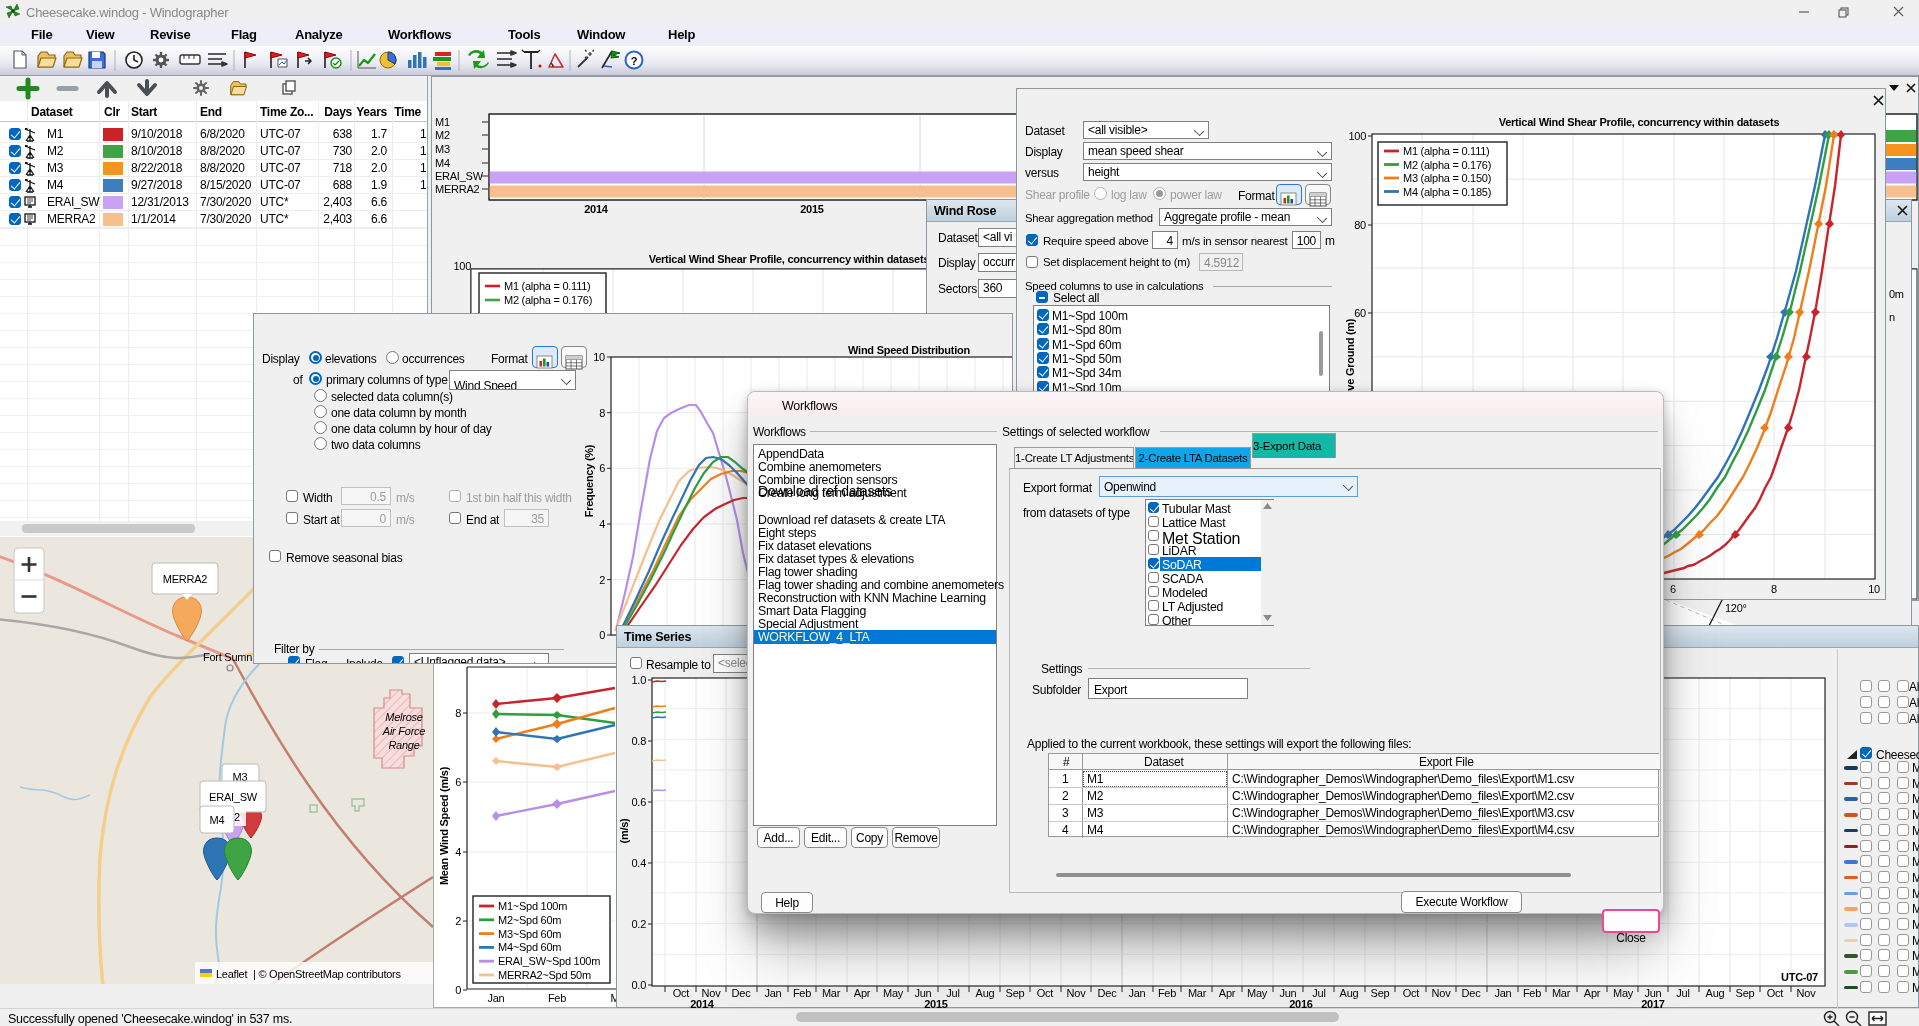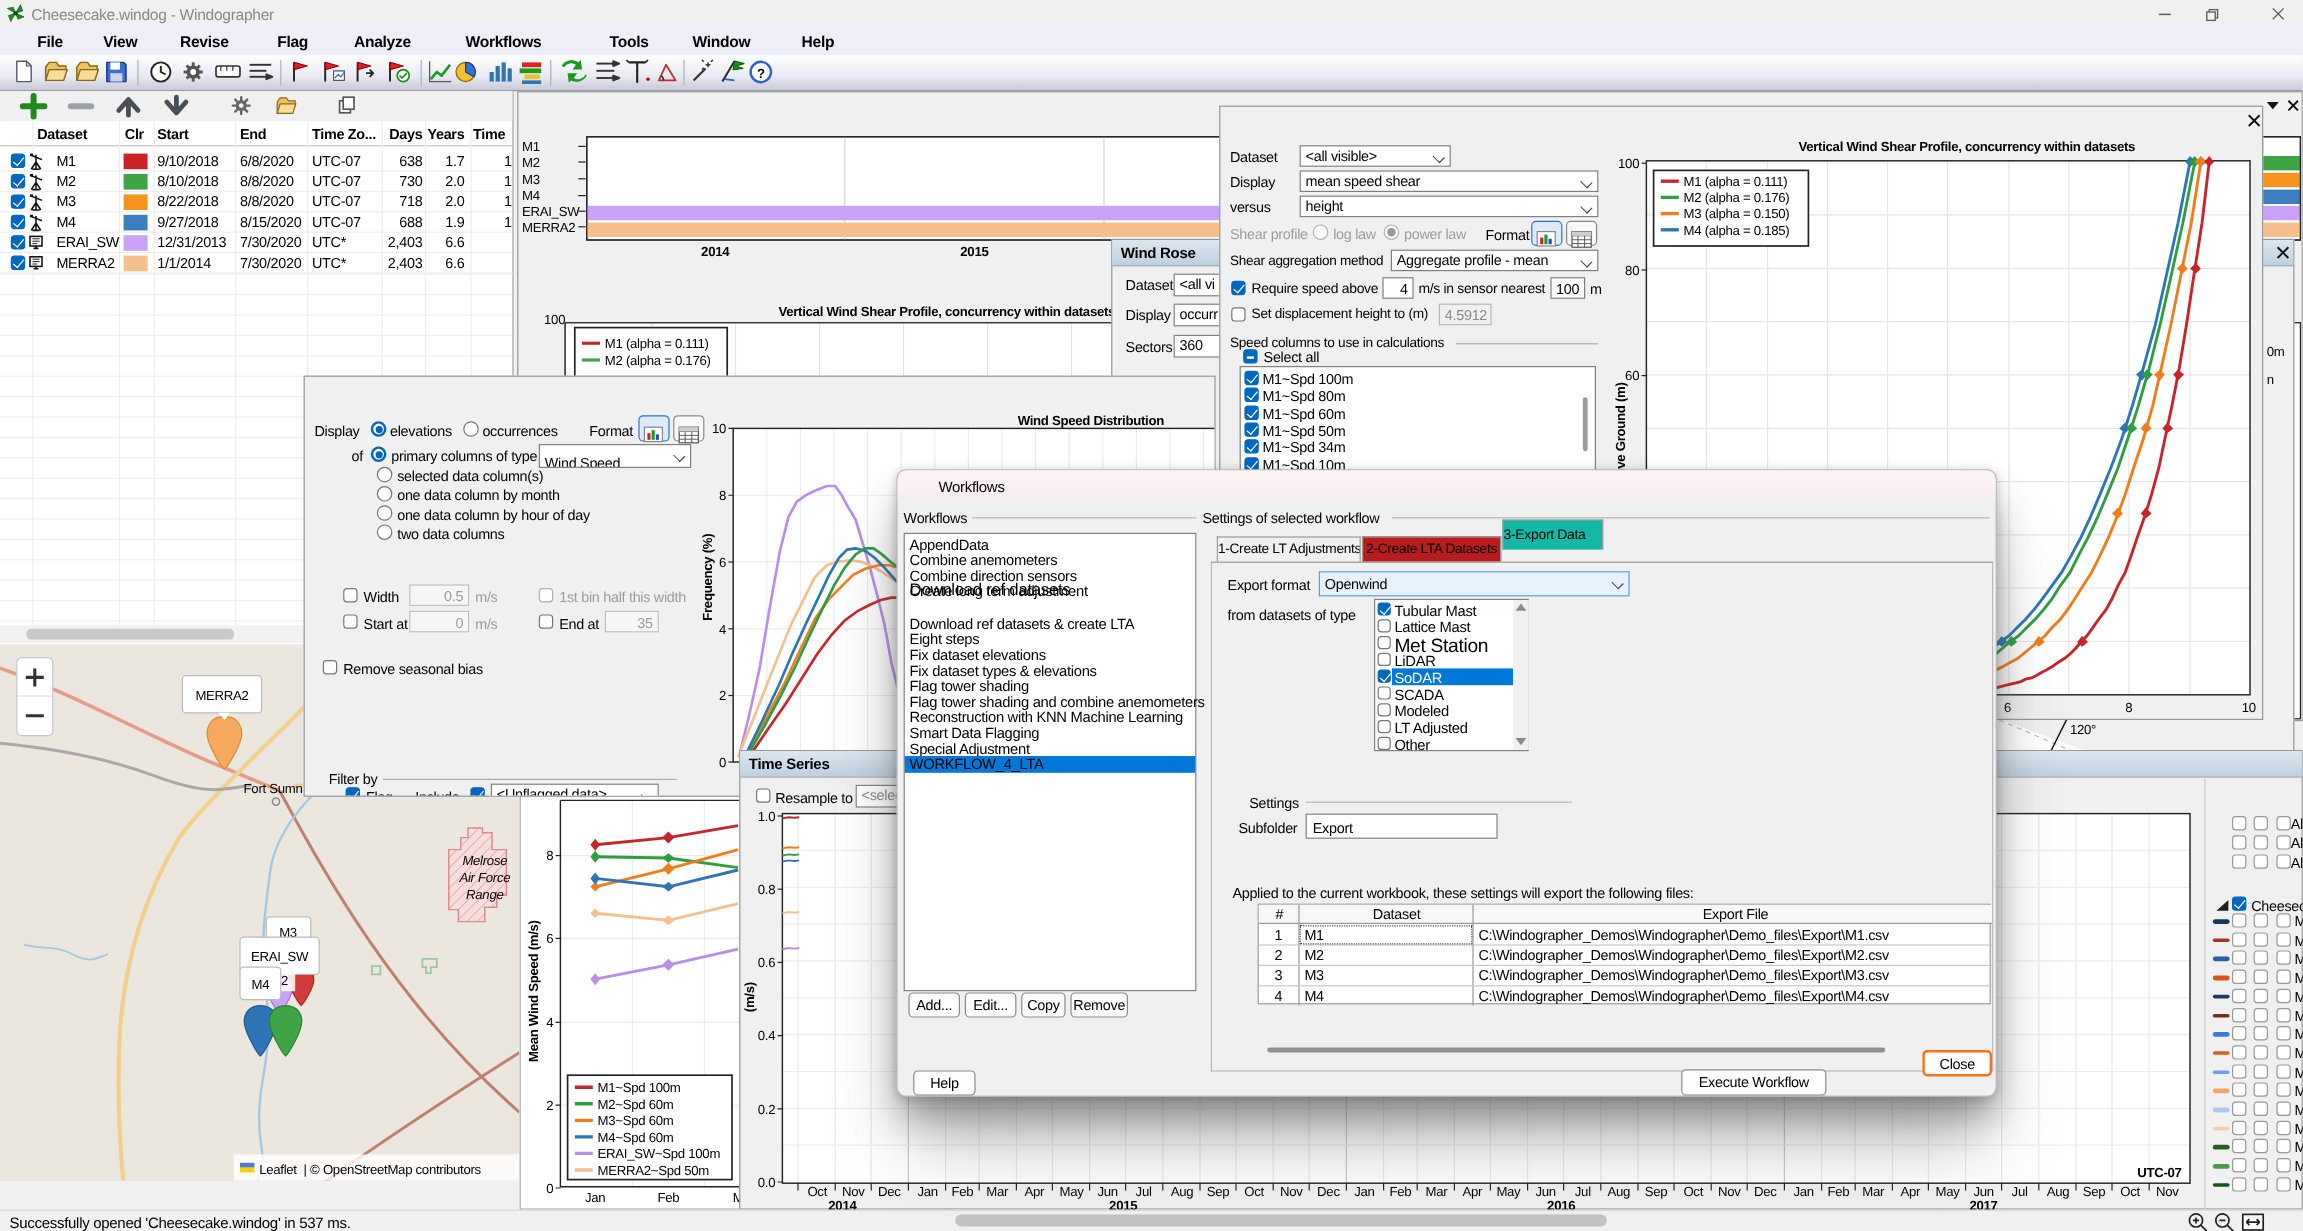--- a/index.html
+++ b/index.html
@@ -1064,31 +1064,31 @@
 <span class="lbl" style="left:4px;top:38px;font-size:14px">Download ref datasets</span>
 <span class="lbl" style="left:4px;top:67.5px;font-size:12.3px">Download ref datasets &amp; create LTA</span>
 <span class="lbl" style="left:4px;top:80.6px;font-size:12.3px">Eight steps</span>
 <span class="lbl" style="left:4px;top:93.69999999999999px;font-size:12.3px">Fix dataset elevations</span>
 <span class="lbl" style="left:4px;top:106.79999999999998px;font-size:12.3px">Fix dataset types &amp; elevations</span>
 <span class="lbl" style="left:4px;top:119.89999999999998px;font-size:12.3px">Flag tower shading</span>
 <span class="lbl" style="left:4px;top:132.99999999999997px;font-size:12.3px">Flag tower shading and combine anemometers</span>
 <span class="lbl" style="left:4px;top:146.09999999999997px;font-size:12.3px">Reconstruction with KNN Machine Learning</span>
 <span class="lbl" style="left:4px;top:159.19999999999996px;font-size:12.3px">Smart Data Flagging</span>
 <span class="lbl" style="left:4px;top:172.29999999999995px;font-size:12.3px">Special Adjustment</span>
-<div class="abs" style="left:0;top:185.39999999999995px;width:242px;height:14px;background:#0078d7;color:#000000;padding:0 0 0 4px;font-size:12.3px">WORKFLOW_4_LTA</div>
+<div class="abs" style="left:0;top:185.39999999999995px;width:242px;height:14px;background:#0078d7;color:#fef9c3;padding:0 0 0 4px;font-size:12.3px">WORKFLOW_4_LTA</div>
 </div>
 <div class="btn" style="left:9px;top:435px;width:43px;height:21px;padding-top:3px">Add...</div>
 <div class="btn" style="left:56px;top:435px;width:43px;height:21px;padding-top:3px">Edit...</div>
 <div class="btn" style="left:103px;top:435px;width:37px;height:21px;padding-top:3px">Copy</div>
 <div class="btn" style="left:144px;top:435px;width:48px;height:21px;padding-top:3px">Remove</div>
 <div class="btn" style="left:13px;top:500px;width:52px;height:21px;padding-top:3px">Help</div>
 <span class="lbl" style="left:254px;top:33px">Settings of selected workflow</span>
     <div class="abs" style="left:412px;top:39px;width:498px;height:1px;background:#b5b5b5"></div>
 <div class="abs" style="left:266px;top:55px;width:120px;height:21px;border:1px solid #9a9a9a;border-bottom:none;background:#f0f0f0;text-align:center;padding-top:4px;font-size:11.4px;white-space:nowrap;overflow:hidden">1-Create LT Adjustments</div>
-<div class="abs" style="left:387px;top:55px;width:116px;height:21px;border:1px solid #9a9a9a;border-bottom:none;background:#b91c1c;text-align:center;padding-top:4px;font-size:11.4px;white-space:nowrap;overflow:hidden">2-Create LTA Datasets</div>
+<div class="abs" style="left:387px;top:55px;width:116px;height:21px;border:1px solid #9a9a9a;border-bottom:none;background:#0ea5e9;text-align:center;padding-top:4px;font-size:11.4px;white-space:nowrap;overflow:hidden">2-Create LTA Datasets</div>
 <div class="abs" style="left:504px;top:41px;width:84px;height:25px;border:1px solid #9a9a9a;border-bottom:none;background:#14b8a6;text-align:left;padding-top:5px;font-size:11.6px;white-space:nowrap;z-index:2">3-Export Data</div>
 <div class="abs" style="left:261px;top:76px;width:652px;height:425px;border:1px solid #b9b9b9;border-top:1px solid #9a9a9a"></div>
 <span class="lbl" style="left:275px;top:89px">Export format</span>
 <div class="combo" style="left:351px;top:84px;width:259px;height:21px;background:#e7f1fb;border-color:#5e9ede;padding-top:3px">Openwind</div>
 <span class="lbl" style="left:275px;top:114px">from datasets of type</span>
 <div class="abs" style="left:397px;top:107px;width:129px;height:127px;background:#fff;border:1px solid #828282">
 <span class="lbl" style="left:16px;top:2px;font-size:12.3px">Tubular Mast</span>
 <div class="cb on" style="left:2px;top:2px;width:11px;height:11px"></div>
 <span class="lbl" style="left:16px;top:16px;font-size:12.3px">Lattice Mast</span>
 <div class="cb" style="left:2px;top:16px;width:11px;height:11px"></div>
@@ -1139,13 +1139,13 @@
 <span class="lbl" style="left:38px;top:52px">M3</span>
 <span class="lbl" style="left:183px;top:52px;font-size:12px">C:\Windographer_Demos\Windographer\Demo_files\Export\M3.csv</span>
 <div class="abs" style="left:0;top:67px;width:611px;height:1px;background:#c8c8c8"></div>
 <span class="lbl" style="left:13px;top:69px">4</span>
 <span class="lbl" style="left:38px;top:69px">M4</span>
 <span class="lbl" style="left:183px;top:69px;font-size:12px">C:\Windographer_Demos\Windographer\Demo_files\Export\M4.csv</span>
 <div class="abs" style="left:34px;top:17px;width:144px;height:16px;border:1px dotted #555"></div>
 </div>
 <div class="abs" style="left:308px;top:481px;width:515px;height:4px;background:#8f8f8f;border-radius:2px"></div>
 <div class="btn" style="left:653px;top:499px;width:121px;height:22px;padding-top:3px">Execute Workflow</div>
-<div class="btn" style="left:854px;top:483px;width:58px;height:22px;padding-top:3px;border:2px solid #f97316">Close</div>
+<div class="btn" style="left:854px;top:517px;width:58px;height:22px;padding-top:20px;border:2px solid #ec4899">Close</div>
 </div>
 </body></html>

